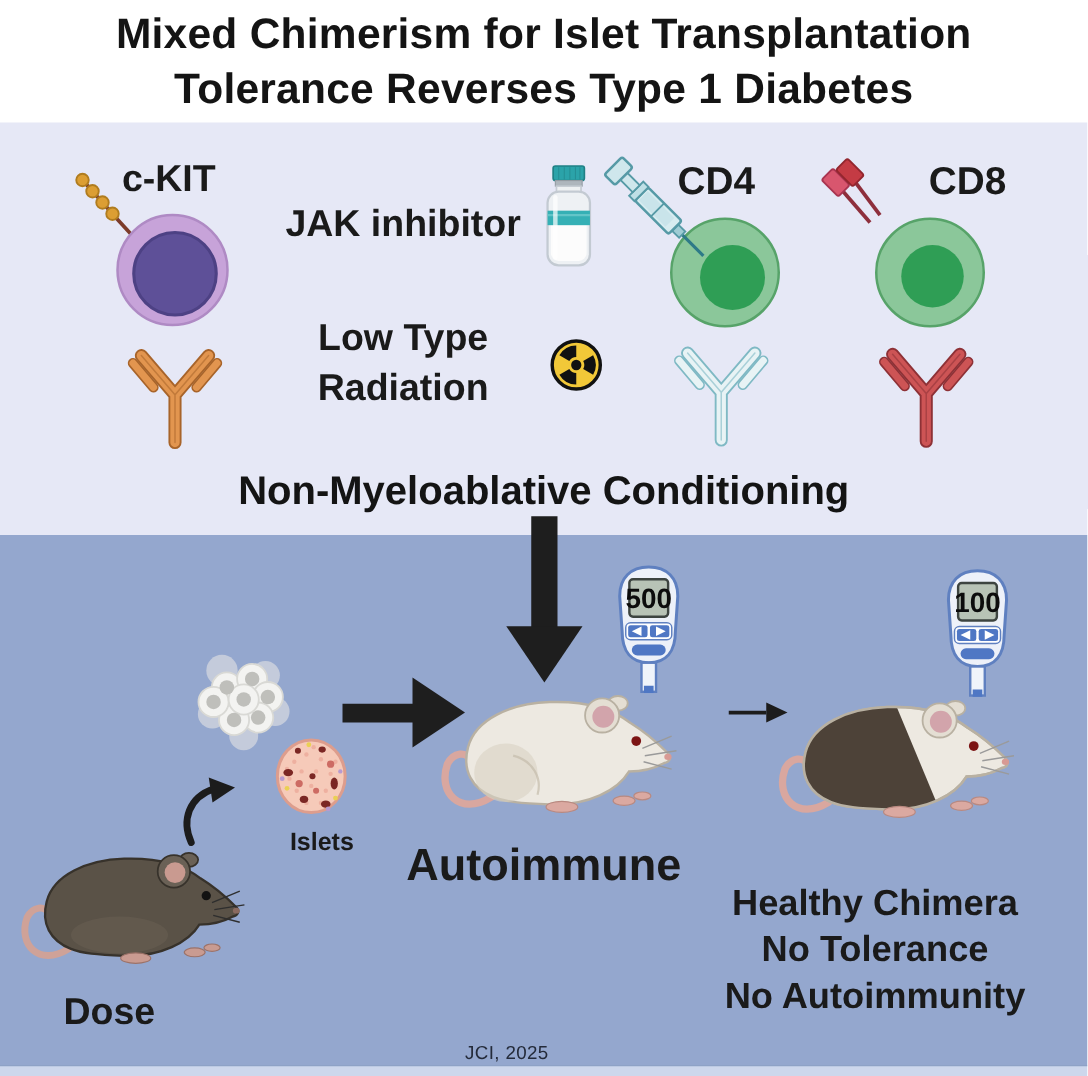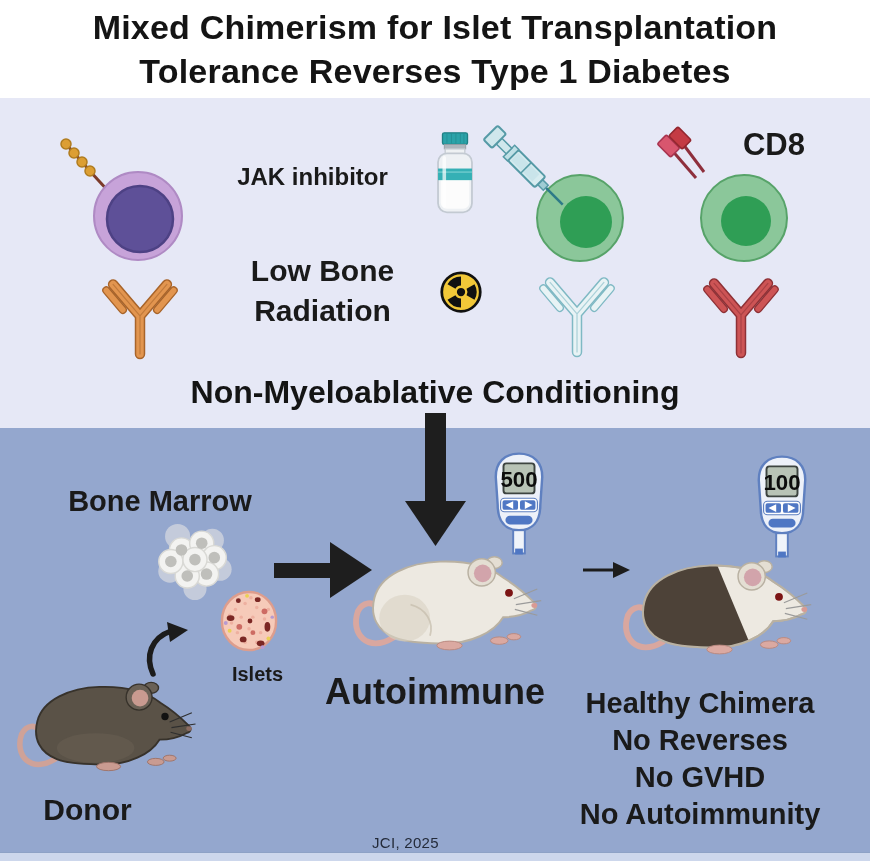--- a/index.html
+++ b/index.html
@@ -45,20 +45,21 @@
   <div class="band band-top"></div>
   <div class="band band-mid"></div>
   <div class="band band-bottom"></div>
   <div class="band band-strip"></div>
 
   <div class="title">
     <div>Mixed Chimerism for Islet Transplantation</div>
     <div>Tolerance Reverses Type 1 Diabetes</div>
   </div>
 
+  <div class="lbl" style="left:75px;top:127px;width:120px;font-size:30px;">c-KIT</div>
 
   <svg class="abs" style="left:58px;top:138px;" width="60" height="62" viewBox="0 0 60 62">
     <line x1="30" y1="31" x2="52" y2="55" stroke="#7c3b2a" stroke-width="3"></line>
     <line x1="8" y1="6" x2="32" y2="33" stroke="#7c3b2a" stroke-width="3"></line>
     <g fill="#dc9e33" stroke="#b07c1f" stroke-width="1.5">
       <circle cx="8" cy="6" r="5"></circle>
         <circle cx="16" cy="15" r="5"></circle>
       <circle cx="24" cy="24" r="5"></circle>
         <circle cx="32" cy="33" r="5"></circle>
     </g>
@@ -74,24 +75,24 @@
       <path d="M5,18 L27,44" stroke="#a8642a" stroke-width="11"></path>
       <path d="M5,18 L27,44" stroke="#e2954f" stroke-width="7.5"></path>
       <path d="M95,18 L73,44" stroke="#a8642a" stroke-width="11"></path>
       <path d="M95,18 L73,44" stroke="#e2954f" stroke-width="7.5"></path>
       <path d="M14,10 L50,52 L86,10 M50,52 L50,103" stroke="#a8642a" stroke-width="14"></path>
       <path d="M14,10 L50,52 L86,10 M50,52 L50,103" stroke="#e2954f" stroke-width="10"></path>
       <path d="M14,10 L50,52 L86,10 M50,52 L50,103" stroke="#a8642a" stroke-width="1.6" opacity="0.55"></path>
     </g>
   </svg>
 
-  <div class="lbl" style="left:205px;top:163px;width:215px;font-size:24px;text-align:center;">JAK inhibitor</div>
+  <div class="lbl" style="left:215px;top:163px;width:215px;font-size:30px;text-align:center;">JAK inhibitor</div>
 
   <div class="lbl multi" style="left:230px;top:251px;width:185px;font-size:30px;line-height:40px;">
-    <div>Low Bone</div>
+    <div>Low Type</div>
     <div>Radiation</div>
   </div>
 
   <svg class="abs" style="left:430px;top:127px;" width="50" height="92" viewBox="0 0 56 94">
     <rect x="14" y="2" width="28" height="13" rx="2" fill="#2ba3a9" stroke="#1f8085" stroke-width="1.5"></rect>
     <g stroke="#1f8085" stroke-width="1" opacity="0.55">
       <line x1="19" y1="3" x2="19" y2="14"></line>
         <line x1="24" y1="3" x2="24" y2="14"></line>
       <line x1="29" y1="3" x2="29" y2="14"></line>
         <line x1="34" y1="3" x2="34" y2="14"></line>
@@ -109,20 +110,21 @@
   <svg class="abs" style="left:439px;top:270px;" width="44" height="44" viewBox="0 0 48 48">
     <circle cx="24" cy="24" r="21" fill="#f2c838" stroke="#111111" stroke-width="3"></circle>
     <g fill="#111111" transform="rotate(180,24,24)">
       <path d="M24,7 A17,17 0 0 1 38.72,15.5 L30.06,20.5 A7,7 0 0 0 24,17 Z"></path>
       <path d="M24,7 A17,17 0 0 1 38.72,15.5 L30.06,20.5 A7,7 0 0 0 24,17 Z" transform="rotate(120,24,24)"></path>
       <path d="M24,7 A17,17 0 0 1 38.72,15.5 L30.06,20.5 A7,7 0 0 0 24,17 Z" transform="rotate(240,24,24)"></path>
     </g>
     <circle cx="24" cy="24" r="4.5" fill="#111111"></circle>
   </svg>
 
+  <div class="lbl" style="left:513px;top:127px;width:120px;font-size:31px;">CD4</div>
 
   <svg class="abs" style="left:535px;top:173px;" width="90" height="90" viewBox="0 0 90 90">
     <circle cx="45" cy="45" r="43" fill="#8bc79a" stroke="#57a369" stroke-width="2"></circle>
     <circle cx="51" cy="49" r="26" fill="#2f9e55"></circle>
   </svg>
 
   <svg class="abs" style="left:478px;top:120px;" width="110" height="110" viewBox="0 0 110 110">
     <g transform="translate(14,14) rotate(45)">
       <line x1="76" y1="0" x2="100" y2="0" stroke="#2e7a88" stroke-width="2.5"></line>
       <rect x="68" y="-3.5" width="8" height="7" fill="#9fccd4" stroke="#569aa6" stroke-width="1.5"></rect>
@@ -173,21 +175,20 @@
     </g>
   </svg>
 
   <div class="caption">Non-Myeloablative Conditioning</div>
 
   <svg class="abs" style="left:400px;top:413px;" width="72" height="135" viewBox="0 0 72 135">
     <rect x="25" y="0" width="21" height="92" fill="#1e1e1e"></rect>
     <polygon points="5,88 66,88 35.5,133" fill="#1e1e1e"></polygon>
   </svg>
 
-  <div class="lbl" style="left:50px;top:485px;width:220px;font-size:29px;">Bone Marrow</div>
 
   <svg class="abs" style="left:150px;top:521px;" width="88" height="82" viewBox="0 0 90 85">
     <g fill="#cdd2de" opacity="0.85">
       <circle cx="28" cy="16" r="13"></circle>
         <circle cx="64" cy="20" r="12"></circle>
       <circle cx="72" cy="50" r="12"></circle>
         <circle cx="20" cy="52" r="12"></circle>
       <circle cx="46" cy="70" r="12"></circle>
     </g>
     <g fill="#f3f3f1" stroke="#d9d9d5" stroke-width="1.5">
@@ -279,21 +280,21 @@
     <g stroke="#2e2e2e" stroke-width="1.2">
       <line x1="170" y1="52" x2="194" y2="42"></line>
         <line x1="172" y1="58" x2="198" y2="54"></line>
       <line x1="171" y1="63" x2="194" y2="69"></line>
     </g>
     <ellipse cx="155" cy="95" rx="9" ry="3.8" fill="#c99b91" stroke="#9c7268" stroke-width="1"></ellipse>
     <ellipse cx="170" cy="91" rx="7" ry="3.2" fill="#c99b91" stroke="#9c7268" stroke-width="1"></ellipse>
     <ellipse cx="104" cy="100" rx="13" ry="4.5" fill="#c99b91" stroke="#9c7268" stroke-width="1"></ellipse>
   </svg>
 
-  <div class="lbl" style="left:30px;top:793px;width:115px;font-size:30px;">Donor</div>
+  <div class="lbl" style="left:30px;top:793px;width:115px;font-size:30px;">Dose</div>
 
   <svg class="abs" style="left:488px;top:450px;" width="62" height="110" viewBox="0 0 64 112">
     <path d="M32,3 C47,3 56,12 56,27 L54,56 C54,73 46,82 32,82 C18,82 10,73 10,56 L8,27 C8,12 17,3 32,3 Z" fill="#edf1f9" stroke="#5f80c0" stroke-width="2.5"></path>
     <rect x="16" y="13" width="32" height="31" rx="3" fill="#b8c3b6" stroke="#3d4440" stroke-width="2"></rect>
     <text class="meter-num" x="32" y="37" text-anchor="middle">500</text>
     <rect x="13" y="49" width="38" height="14" rx="4" fill="#ffffff" stroke="#5f80c0" stroke-width="1.2"></rect>
     <rect x="15" y="51" width="16" height="10" rx="2" fill="#4f77c4"></rect>
     <polygon points="18,56 26,52 26,60" fill="#ffffff"></polygon>
     <rect x="33" y="51" width="16" height="10" rx="2" fill="#4f77c4"></rect>
     <polygon points="46,56 38,52 38,60" fill="#ffffff"></polygon>
@@ -363,22 +364,21 @@
     </g>
     <ellipse cx="155" cy="95" rx="9" ry="3.8" fill="#dba9a1" stroke="#b98980" stroke-width="1"></ellipse>
     <ellipse cx="170" cy="91" rx="7" ry="3.2" fill="#dba9a1" stroke="#b98980" stroke-width="1"></ellipse>
     <ellipse cx="104" cy="100" rx="13" ry="4.5" fill="#dba9a1" stroke="#b98980" stroke-width="1"></ellipse>
   </svg>
 
   <div class="lbl multi" style="left:318px;top:673px;width:234px;font-size:36px;line-height:38px;">
     <div>Autoimmune</div>
   </div>
 
-  <div class="lbl multi" style="left:545px;top:685px;width:310px;font-size:29px;line-height:37px;">
+  <div class="lbl multi" style="left:545px;top:705px;width:310px;font-size:29px;line-height:37px;">
     <div>Healthy Chimera</div>
-    <div>No Reverses</div>
-    <div>No GVHD</div>
+    <div>No Tolerance</div>
     <div>No Autoimmunity</div>
   </div>
 
   <div class="credit">JCI, 2025</div>
 
 </div>
 
 </body></html>

